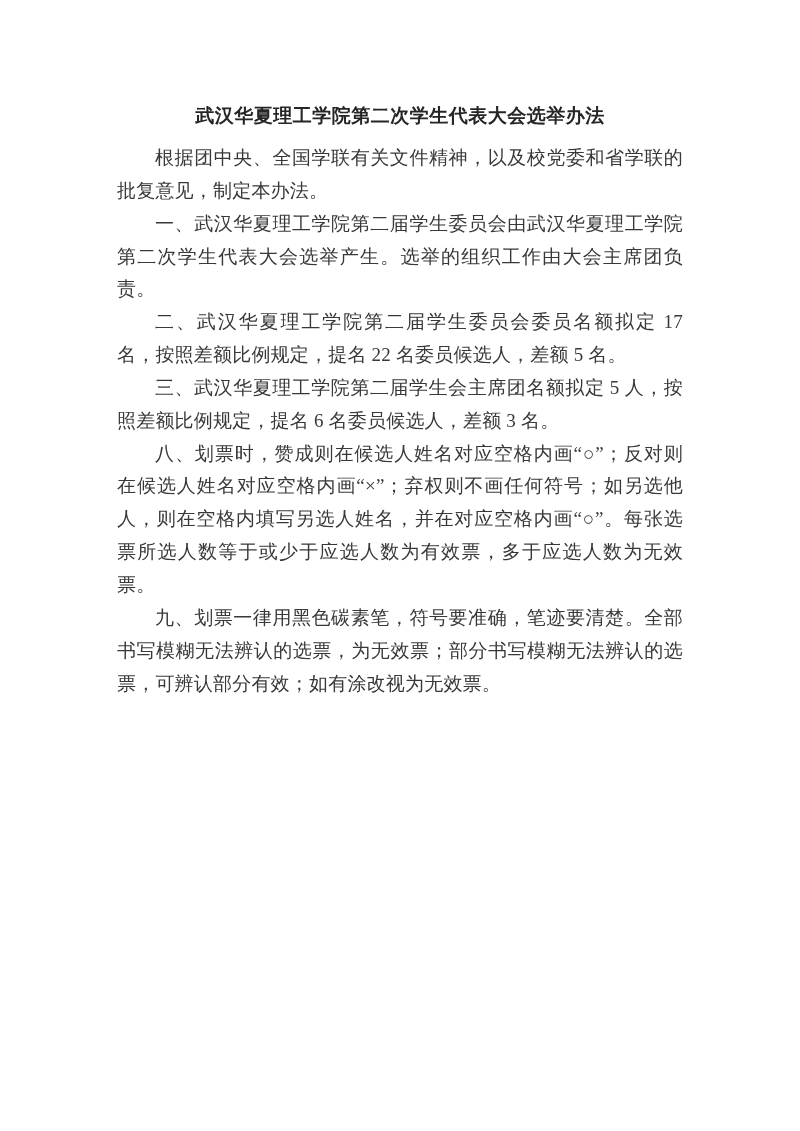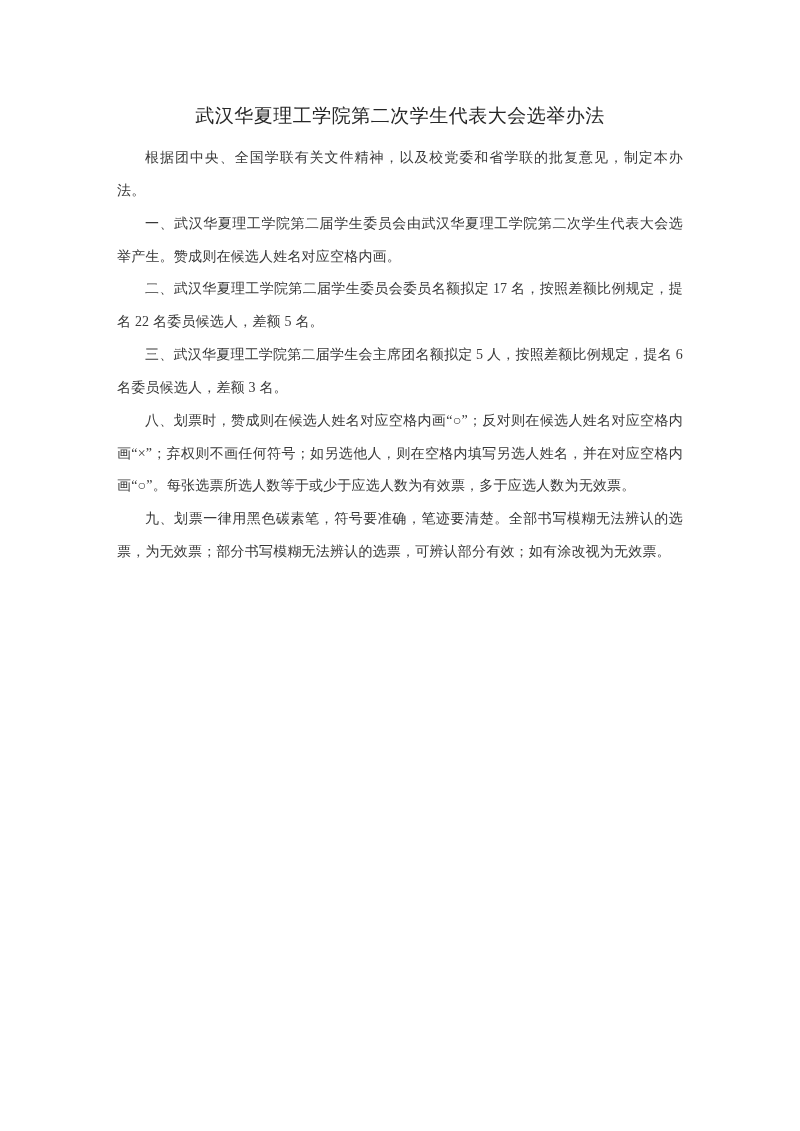--- a/index.html
+++ b/index.html
@@ -14,46 +14,46 @@
     background: #ffffff;
     overflow: hidden;
     font-family: "Liberation Serif", "DejaVu Serif", serif;
     color: #383838;
   }
   .doc-title {
     margin: 102px 0 0 0;
     padding: 0;
     font-size: 19px;
     line-height: 28px;
-    font-weight: normal;
+    font-weight: bold;
     text-align: center;
     color: #262626;
     letter-spacing: 0.5px;
   }
   .doc-body {
     width: 566px;
     margin: 12px auto 0 auto;
   }
   .para {
     margin: 0;
     padding: 0;
-    font-size: 14px;
+    font-size: 19px;
     line-height: 32.85px;
     text-align: justify;
     text-indent: 2em;
     letter-spacing: 0.2px;
     word-break: break-all;
   }
 </style>
 </head>
 <body>
 
 <div class="page">
   <h1 class="doc-title">武汉华夏理工学院第二次学生代表大会选举办法</h1>
   <div class="doc-body">
     <p class="para">根据团中央、全国学联有关文件精神，以及校党委和省学联的批复意见，制定本办法。</p>
-    <p class="para">一、武汉华夏理工学院第二届学生委员会由武汉华夏理工学院第二次学生代表大会选举产生。赞成则在候选人姓名对应空格内画。</p>
+    <p class="para">一、武汉华夏理工学院第二届学生委员会由武汉华夏理工学院第二次学生代表大会选举产生。选举的组织工作由大会主席团负责。</p>
     <p class="para">二、武汉华夏理工学院第二届学生委员会委员名额拟定 17 名，按照差额比例规定，提名 22 名委员候选人，差额 5 名。</p>
     <p class="para">三、武汉华夏理工学院第二届学生会主席团名额拟定 5 人，按照差额比例规定，提名 6 名委员候选人，差额 3 名。</p>
     <p class="para">八、划票时，赞成则在候选人姓名对应空格内画“○”；反对则在候选人姓名对应空格内画“×”；弃权则不画任何符号；如另选他人，则在空格内填写另选人姓名，并在对应空格内画“○”。每张选票所选人数等于或少于应选人数为有效票，多于应选人数为无效票。</p>
     <p class="para">九、划票一律用黑色碳素笔，符号要准确，笔迹要清楚。全部书写模糊无法辨认的选票，为无效票；部分书写模糊无法辨认的选票，可辨认部分有效；如有涂改视为无效票。</p>
   </div>
 </div>
 
 </body></html>

